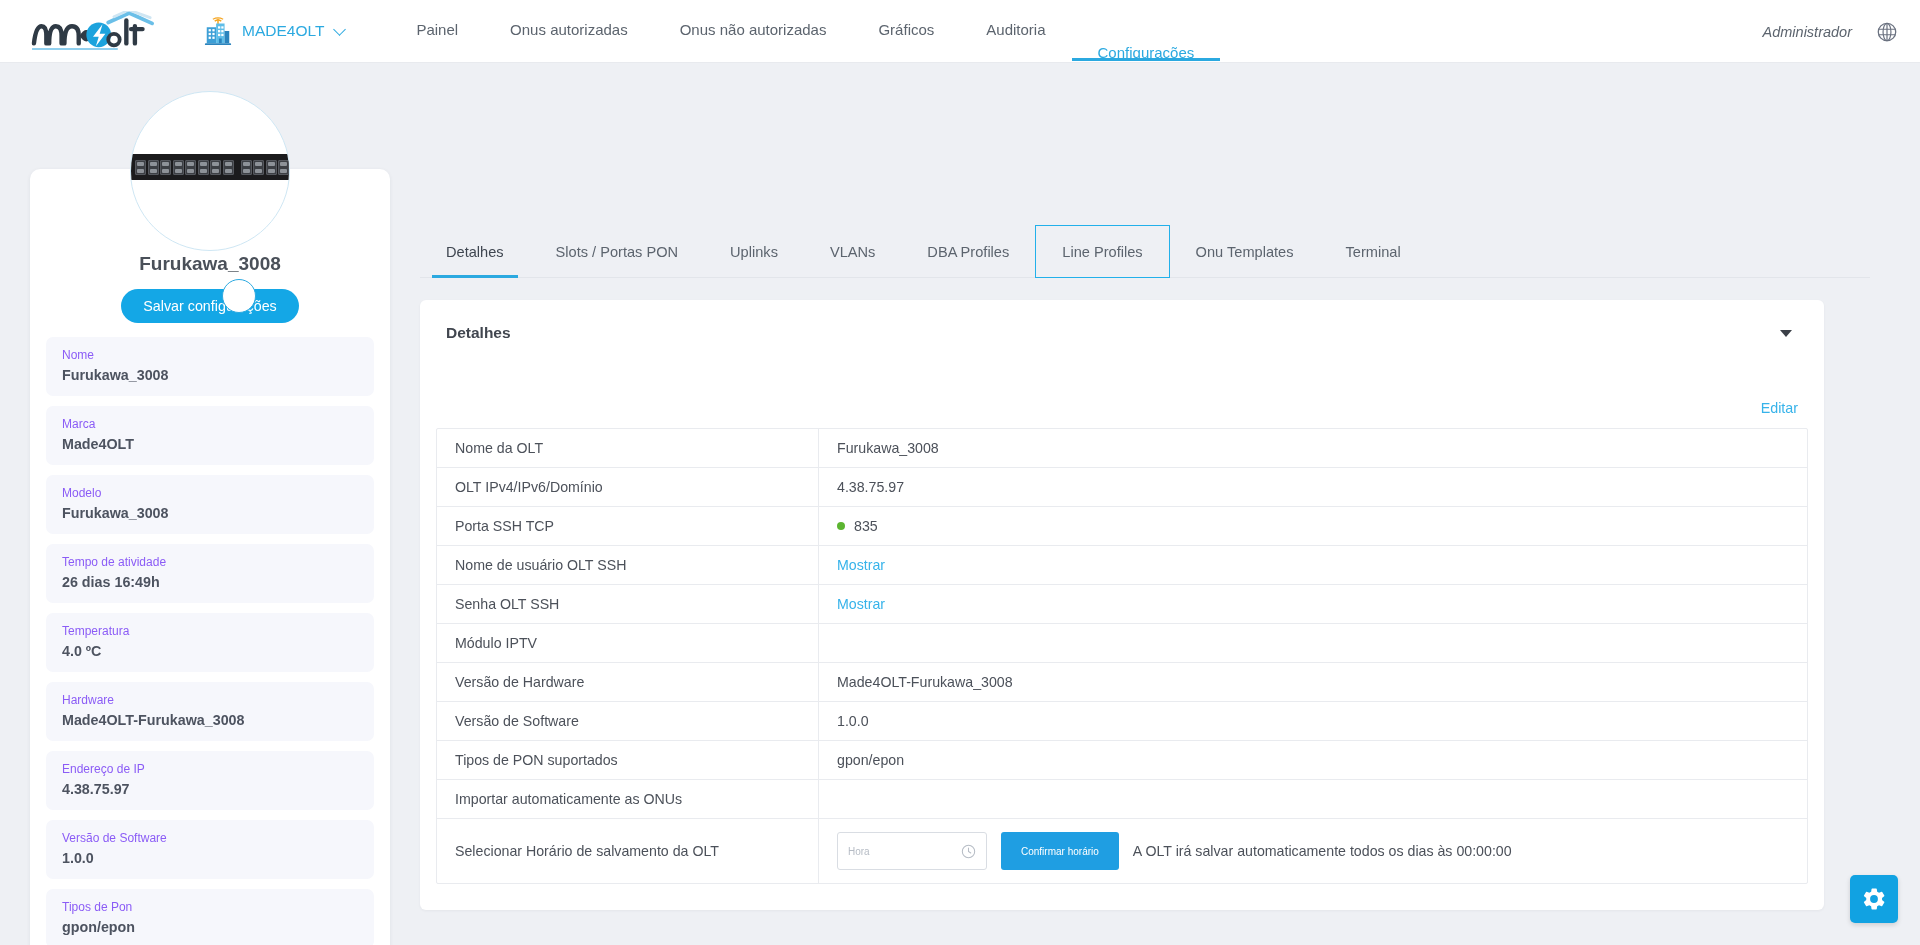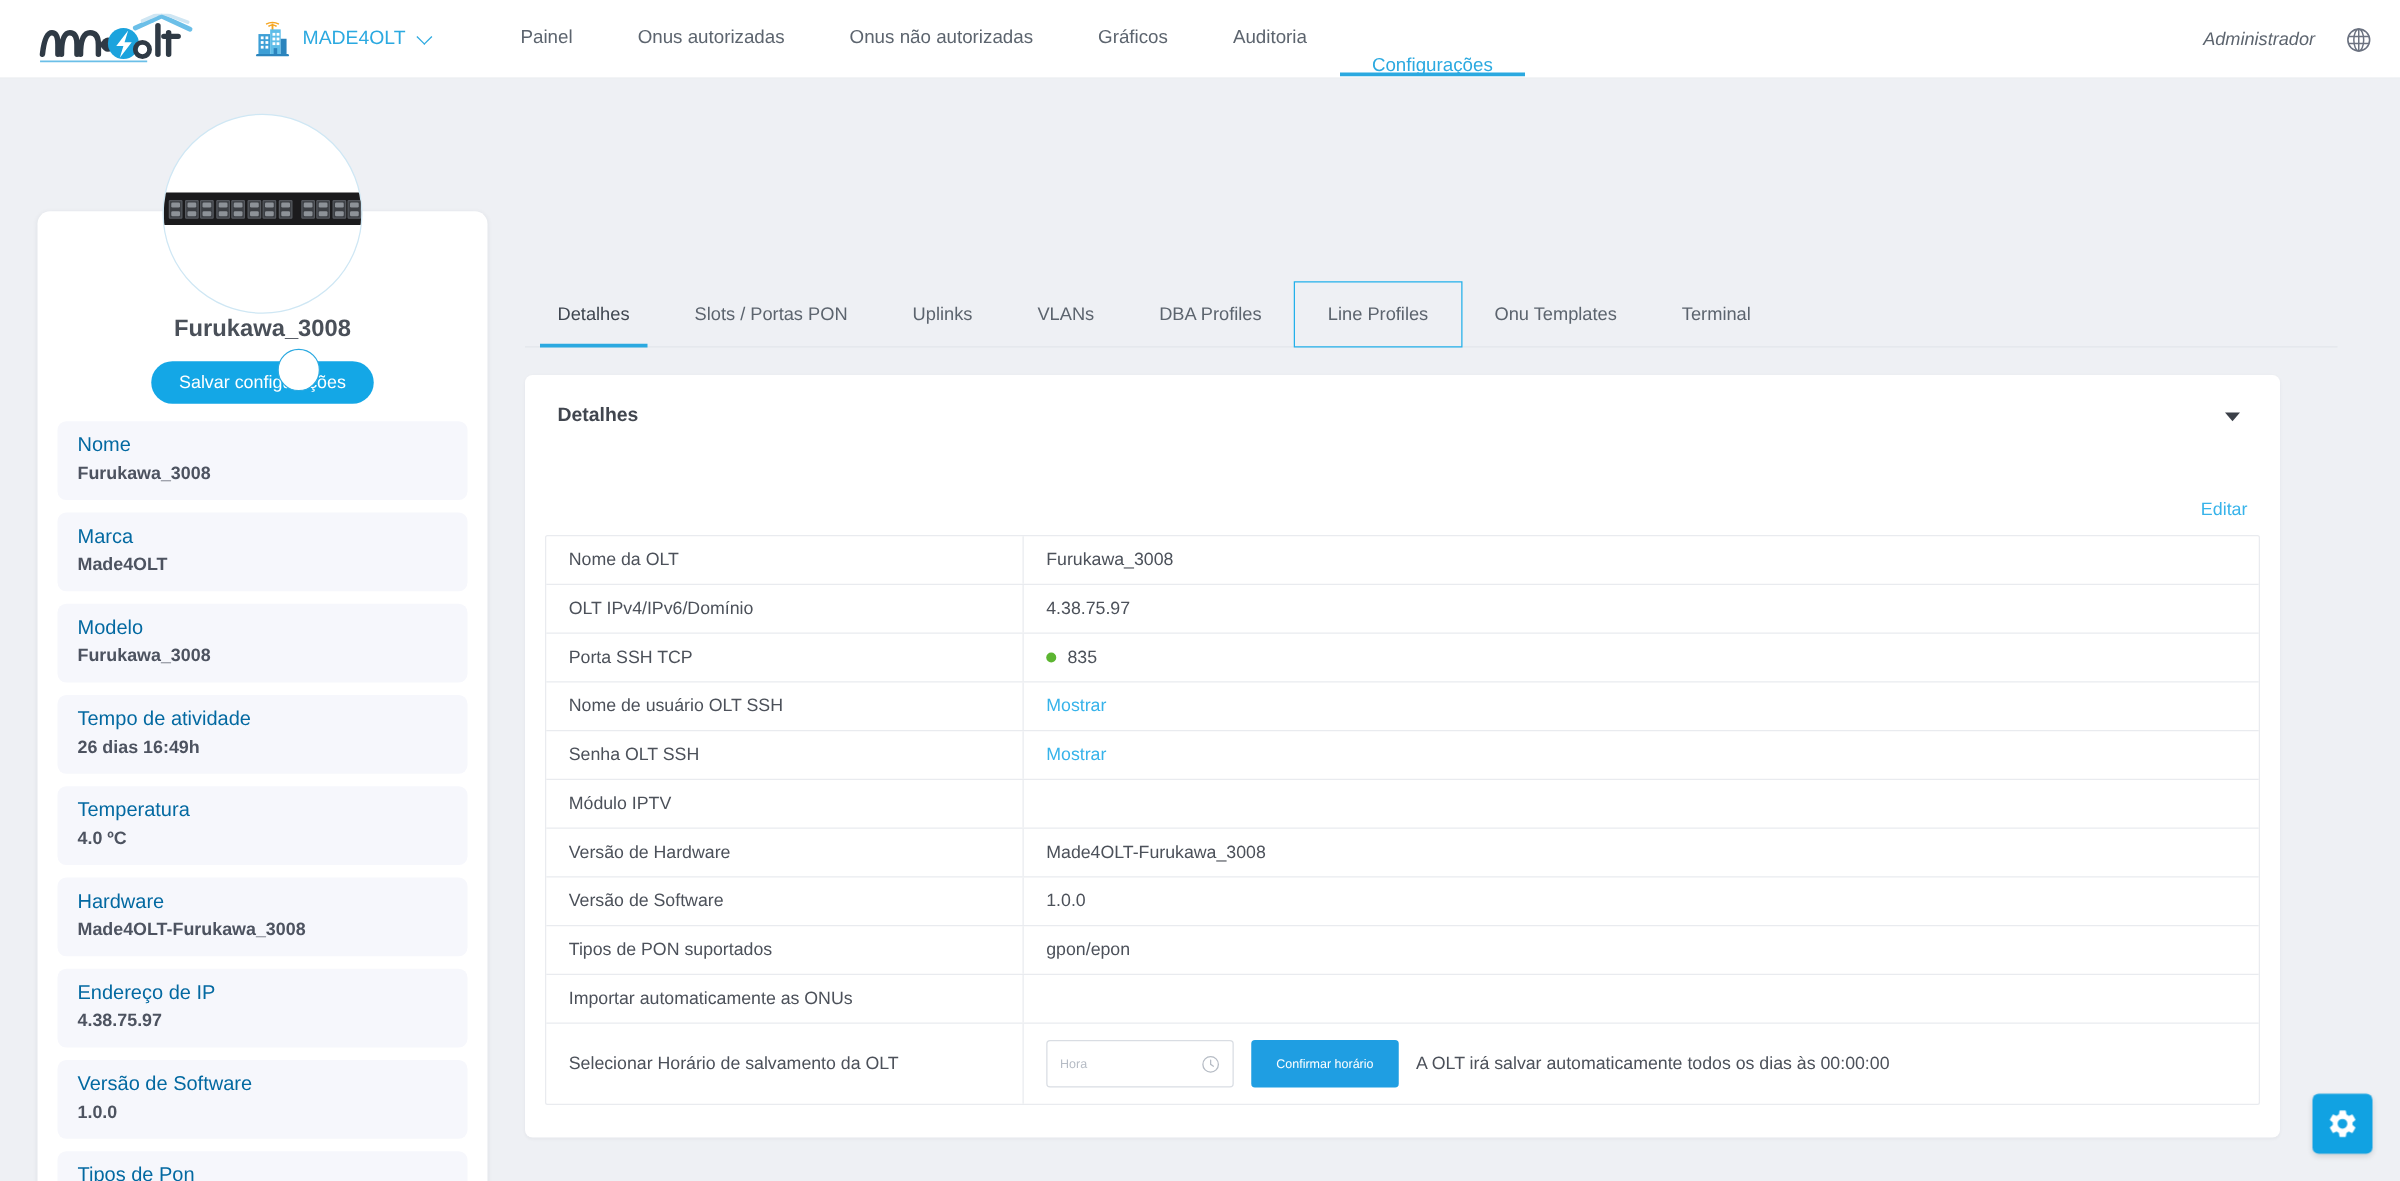--- a/index.html
+++ b/index.html
@@ -98,21 +98,21 @@
   .save-btn-wrap { text-align:center; margin-bottom: 14px; }
   .save-btn {
     background: #14a7e6; color: #fff; border: none;
     border-radius: 18px; padding: 9px 22px; font-size: 14.3px;
     cursor: pointer; font-family: inherit;
   }
   .info-item {
     background: #f6f7fc; border-radius: 7px;
     padding: 11px 16px 13px 16px; margin-bottom: 10px;
   }
-  .info-label { color: #0369a1; font-size: 16px; margin-bottom: 5px; }
+  .info-label { color: #8b5cf6; font-size: 12px; margin-bottom: 5px; }
   .info-value { color: #4d5360; font-size: 14.3px; font-weight: bold; }
 
   
   .main-col { flex: 1; padding: 0 50px 0 30px; }
 
   .tabs {
     display: flex; align-items: stretch;
     border-bottom: 1px solid #e2e5ea;
     height: 52px; margin-top: 163px;
   }

